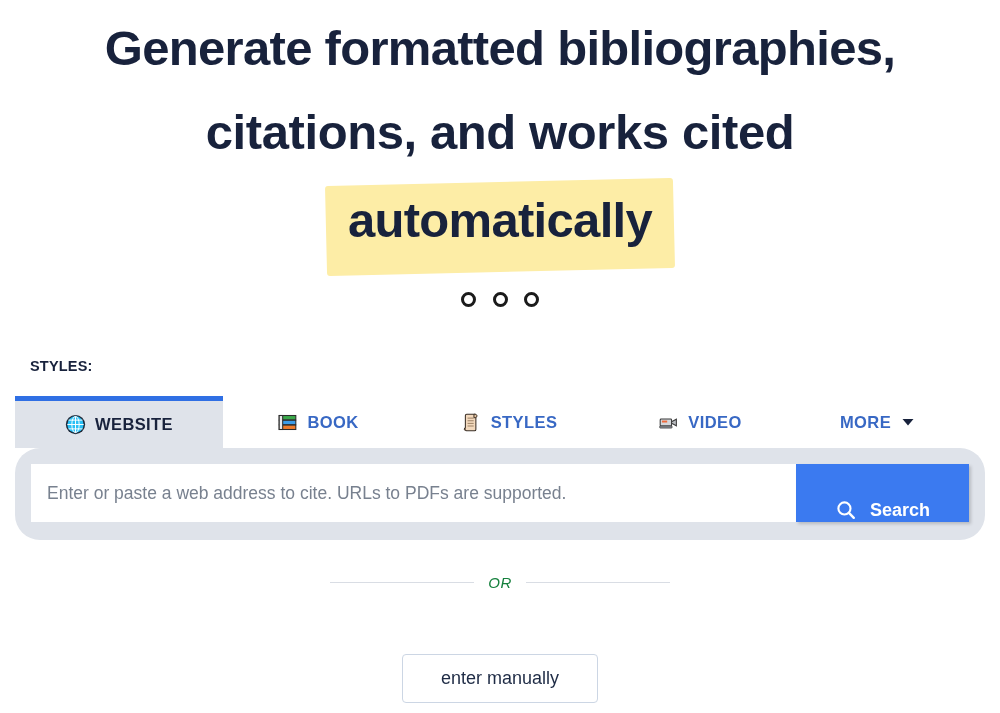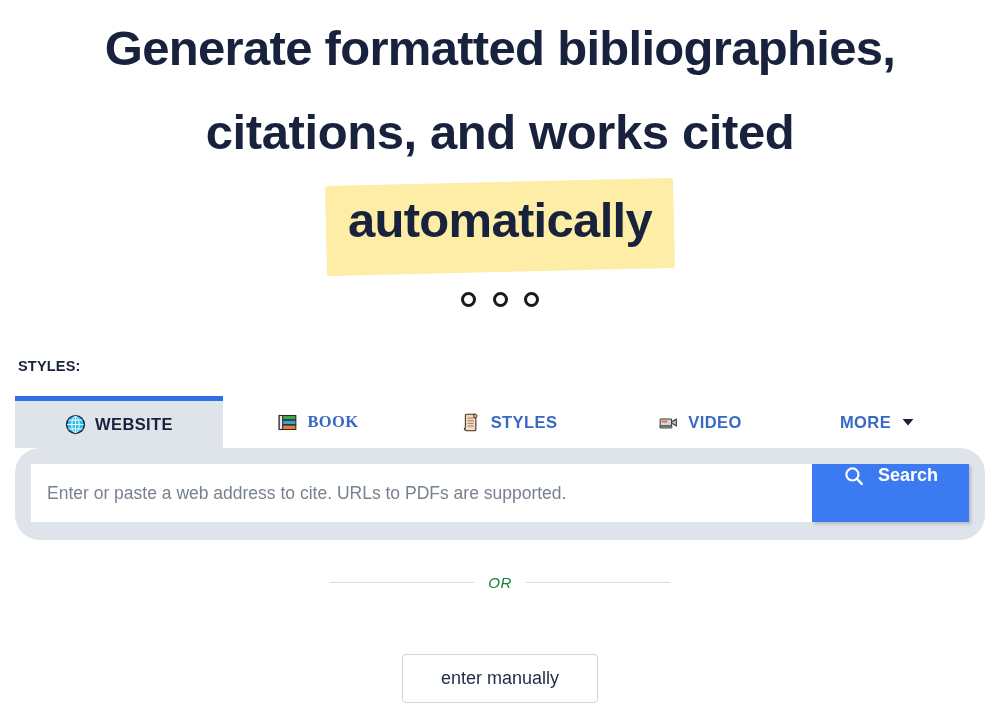--- a/index.html
+++ b/index.html
@@ -69,21 +69,21 @@
     margin: 0 6px;
     vertical-align: middle;
     box-sizing: border-box;
   }
 
   
   .styles-row {
     display: flex;
     align-items: center;
     margin-top: 24px;
-    padding-left: 18px;
+    padding-left: 30px;
     height: 44px;
   }
   .styles-label {
     font-size: 14.5px;
     font-weight: 700;
     letter-spacing: 0.2px;
     color: #18223c;
     margin-right: 12px;
     white-space: nowrap;
   }
@@ -134,21 +134,21 @@
     font-size: 16.5px;
     font-weight: 700;
     letter-spacing: 0.4px;
     color: #3868c4;
     cursor: pointer;
     box-sizing: border-box;
     background: transparent;
     padding: 0 10px;
   }
   .tab.w-site  { width: 208px; }
-  .tab.w-book  { width: 190px; font-family: Liberation Serif, serif; }
+  .tab.w-book  { width: 190px; }
   .tab.w-jour  { width: 192px; }
   .tab.w-vid   { width: 190px; }
   .tab.w-more  { width: 166px; }
   .tab.active {
     background: #dfe3ea;
     border-top: 5px solid #2f6fe4;
     color: #18223c;
   }
   .tab .lbl { display: inline-block; }
 
@@ -167,30 +167,30 @@
     outline: none;
     font-size: 17.5px;
     color: #6d7788;
     padding: 0 16px;
     height: 58px;
     font-family: "Liberation Sans", sans-serif;
     box-sizing: border-box;
   }
   .search-input::placeholder { color: #78818f; opacity: 1; }
   .search-btn {
-    width: 157px;
+    width: 173px;
     height: 58px;
     background: #3b7af0;
     border: none;
     color: #ffffff;
     font-size: 18px;
     font-weight: 700;
     font-family: "Liberation Sans", sans-serif;
     display: flex;
-    align-items: flex-start;
+    align-items: flex-end;
     justify-content: center;
     gap: 13px;
     cursor: pointer;
     box-shadow: 2px 2px 3px rgba(0,0,0,0.18);
   }
 
   
   .or-row {
     display: flex;
     align-items: center;

